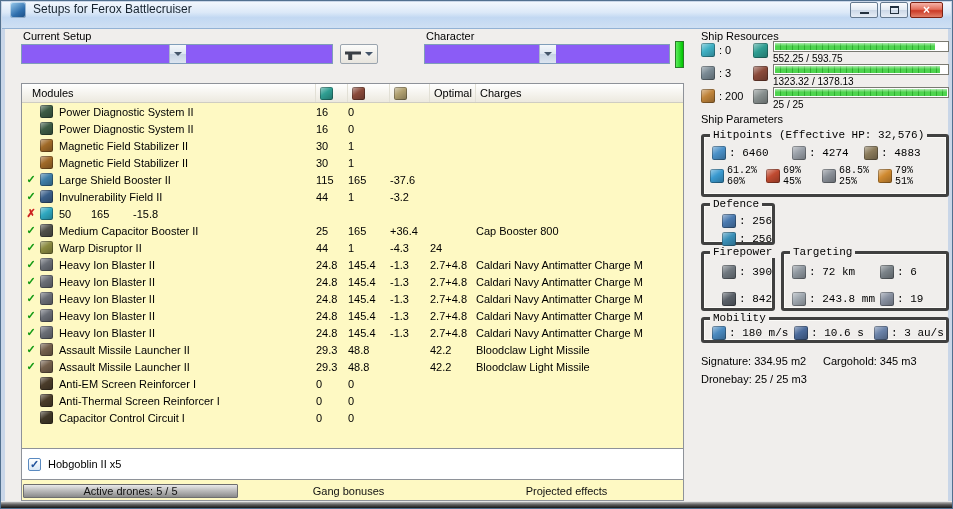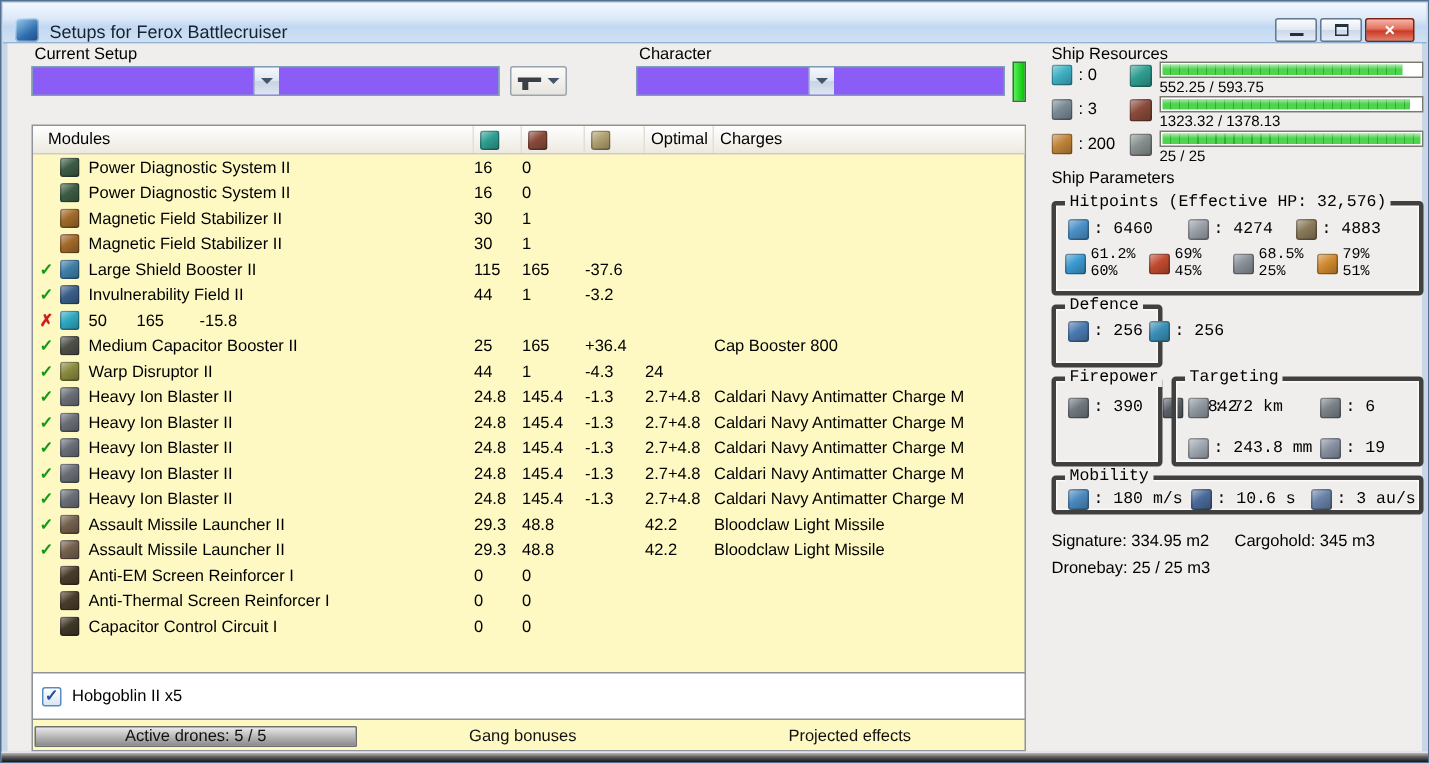--- a/index.html
+++ b/index.html
@@ -2,21 +2,21 @@
 <html><head>
 <meta charset="utf-8">
 <style>
   *{margin:0;padding:0;box-sizing:border-box;}
   html,body{width:953px;height:509px;overflow:hidden;}
   body{font-family:"Liberation Sans",sans-serif;font-size:11px;color:#000;background:#fff;}
   .window{position:relative;width:953px;height:509px;background:#c9d6e8;border:1px solid #51708f;}
   
   .titlebar{position:absolute;left:1px;top:1px;right:1px;height:27px;
     background:linear-gradient(#f2f7fd,#dcE9f8 40%,#c2d8f2 60%,#cfe0f3);
-    border-bottom:1px solid #93b2d4;display:flex;align-items:flex-end;padding:0 8px;}
+    border-bottom:1px solid #93b2d4;display:flex;align-items:flex-start;padding:0 8px;}
   .app-icon{width:16px;height:16px;border-radius:3px;flex:none;
     background:linear-gradient(145deg,#9fd0f0,#2f6fae 60%,#1a4a80);box-shadow:inset 0 0 0 1px rgba(255,255,255,.5);}
   .title{margin-left:7px;font-size:12px;color:#16232f;flex:1;white-space:nowrap;}
   .winbtns{display:flex;align-items:center;}
   .winbtn{width:28px;height:16px;border:1px solid #64798f;border-radius:2px;margin-left:2px;
     display:flex;align-items:center;justify-content:center;
     background:linear-gradient(#fcfdfe,#e2eaf3 48%,#ccd8e7 52%,#e6edf6);cursor:default;}
   .winbtn.close{width:33px;color:#fff;font-weight:bold;font-size:12px;line-height:10px;
     background:linear-gradient(#f6b3a8,#e2705c 45%,#cb3a26 55%,#e27f68);border-color:#7d2213;}
   .glyph-min{width:9px;height:2px;background:#23313f;margin-top:6px;}
@@ -93,21 +93,21 @@
   .groupbox{position:absolute;border:3px solid #404040;border-radius:3px;box-shadow:inset 0 0 0 1px #fbfaf7;font-family:Liberation Mono, monospace;}
   .legend{position:absolute;top:-8px;left:6px;background:#f0eeec;padding:0 3px;white-space:nowrap;}
   .stat{display:inline-flex;align-items:center;gap:3px;white-space:nowrap;}
   .sv{white-space:nowrap;}
   .hprow{display:flex;padding:9px 0 0 8px;}
   .hprow .stat:nth-child(1){width:80px;}
   .hprow .stat:nth-child(2){width:72px;}
   .resrow{display:flex;padding:5px 0 0 6px;}
   .rcell{display:flex;align-items:center;width:56px;}
   .rvals{display:flex;flex-direction:column;margin-left:3px;font-size:10px;line-height:11px;}
-  .vstats{display:flex;flex-direction:row;}
+  .vstats{display:flex;flex-direction:column;align-items:flex-end;}
   .tgrid{display:grid;grid-template-columns:88px 1fr;row-gap:13px;padding:11px 0 0 8px;}
   .hstats{display:flex;padding:6px 0 0 8px;}
   .hstats .stat:nth-child(1){width:82px;}
   .hstats .stat:nth-child(2){width:80px;}
   .capdeltas{position:absolute;left:116px;top:5px;display:flex;flex-direction:column;font-size:10px;line-height:13px;}
 </style>
 </head>
 <body>
 
 <div class="window">

